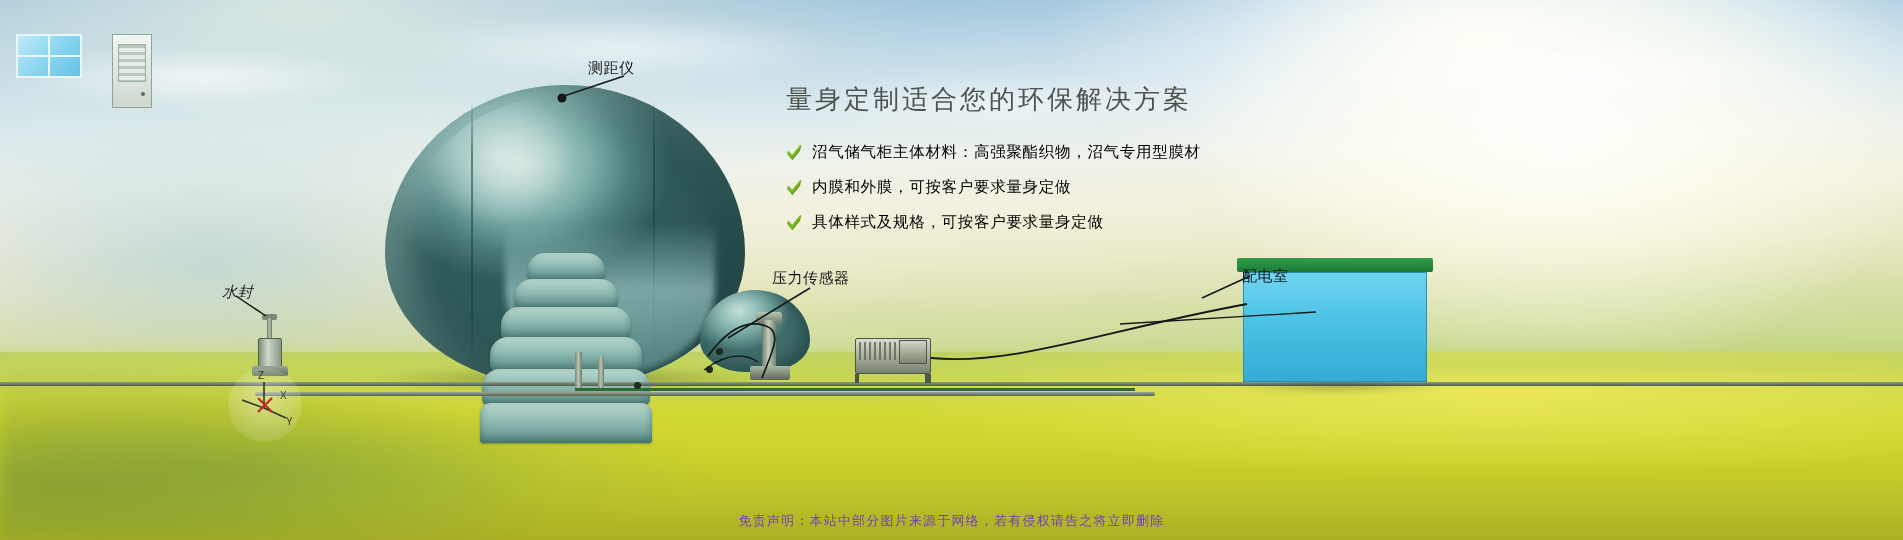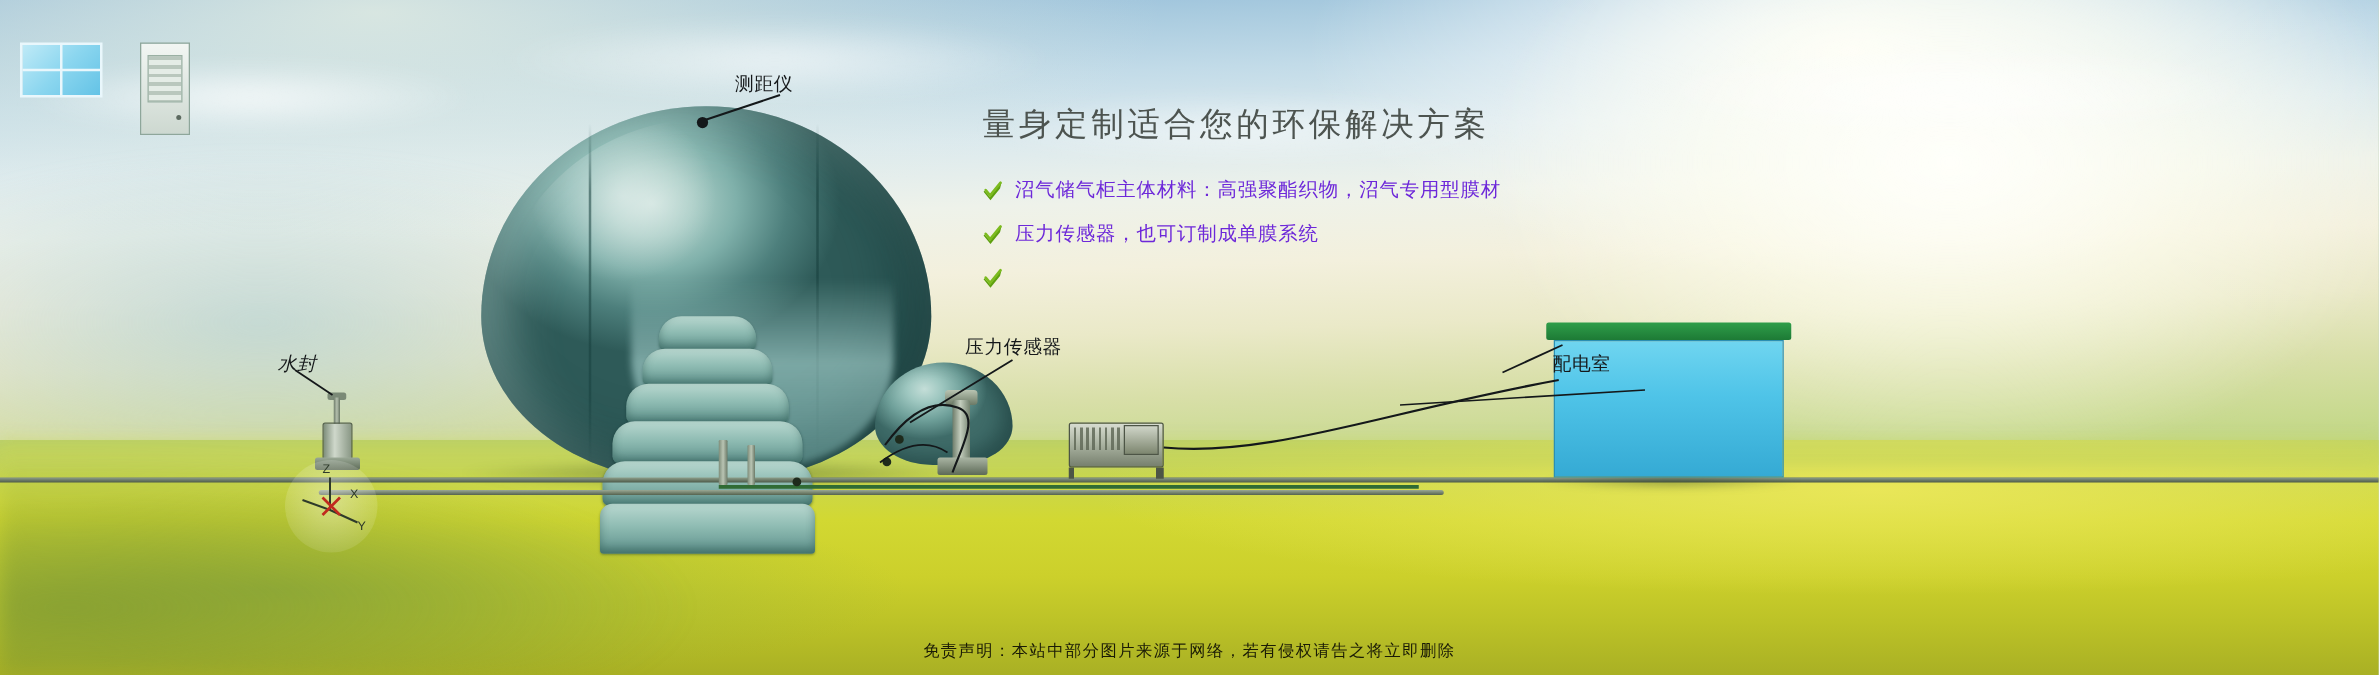--- a/index.html
+++ b/index.html
@@ -274,27 +274,27 @@
   .copy-title {
     font-size:40px; color:#10161b; font-weight:bold; letter-spacing:2px;
     white-space:nowrap; line-height:1.18; text-shadow:0 1px 0 rgba(255,255,255,.35);
   }
   .bullets { margin-top:20px; }
   .bullet {
     display:flex; align-items:center; gap:9px; height:31px; margin-bottom:4px;
   }
   .check-ico { width:17px; height:17px; flex:0 0 17px; display:block; }
   .bullet-text {
-    font-size:15.5px; color:#6d28d9; letter-spacing:.7px; white-space:nowrap;
+    font-size:15.5px; color:#000000; letter-spacing:.7px; white-space:nowrap;
   }
 
   
   .disclaimer {
     position:absolute; left:0; top:512px; width:1903px; text-align:center;
-    font-size:13px; color:#000000; letter-spacing:1.2px; opacity:.85;
+    font-size:13px; color:#6d28d9; letter-spacing:1.2px; opacity:.85;
   }
 </style>
 </head>
 <body>
 
 <div id="scene">
 
   <div class="sky"></div>
   <div class="sun-glow"></div>
   <div class="cloud-band"></div>
@@ -383,21 +383,21 @@
   <svg class="cable" style="left:925px; top:296px; width:330px; height:92px;">
     <path d="M6 62 C 90 70, 180 34, 322 8" stroke="#14181a" stroke-width="1.8" fill="none"></path>
   </svg>
   <svg class="cable" style="left:1120px; top:300px; width:200px; height:30px;">
     <path d="M0 24 L196 12" stroke="#14181a" stroke-width="1.3" fill="none"></path>
   </svg>
 
   <div class="label" style="left:588px;  top:60px;">测距仪</div>
   <div class="label" style="left:222px;  top:284px;font-style:italic;">水封</div>
   <div class="label" style="left:772px;  top:270px;">压力传感器</div>
-  <div class="label" style="left:1242px; top:284px;">配电室</div>
+  <div class="label" style="left:1242px; top:268px;">配电室</div>
 
   <div class="gizmo">
     <div class="gizmo-disc"></div>
     <svg width="74" height="74" style="position:absolute;left:0;top:0;">
       <path d="M36 40 L36 14" stroke="#2e3a2a" stroke-width="1.6" fill="none"></path>
       <path d="M36 40 L58 50" stroke="#2e3a2a" stroke-width="1.6" fill="none"></path>
       <path d="M36 40 L14 32" stroke="#2e3a2a" stroke-width="1.6" fill="none"></path>
       <path d="M30 30 L44 44 M44 30 L30 44" stroke="#c02a1e" stroke-width="2.2" fill="none"></path>
     </svg>
     <div style="position:absolute;left:30px;top:2px;font-size:10px;color:#2e3a2a;">Z</div>
@@ -416,28 +416,29 @@
           <path d="M3 9.5 L7.2 14.5 L17 2.5" stroke="#7cbb1f" stroke-width="2.4" fill="none" stroke-linecap="round"></path>
         </svg>
         <span class="bullet-text">沼气储气柜主体材料：高强聚酯织物，沼气专用型膜材</span>
       </div>
 
       <div class="bullet">
         <svg class="check-ico" viewBox="0 0 20 20">
           <path d="M2 10 L7 16 L18 2 L16.5 8 L7.5 19 L1 11 Z" fill="#5fa010"></path>
           <path d="M3 9.5 L7.2 14.5 L17 2.5" stroke="#7cbb1f" stroke-width="2.4" fill="none" stroke-linecap="round"></path>
         </svg>
-        <span class="bullet-text">压力传感器，也可订制成单膜系统</span>
+        <span class="bullet-text">内膜和外膜，可按客户要求量身定做</span>
       </div>
 
       <div class="bullet">
         <svg class="check-ico" viewBox="0 0 20 20">
           <path d="M2 10 L7 16 L18 2 L16.5 8 L7.5 19 L1 11 Z" fill="#5fa010"></path>
           <path d="M3 9.5 L7.2 14.5 L17 2.5" stroke="#7cbb1f" stroke-width="2.4" fill="none" stroke-linecap="round"></path>
         </svg>
+        <span class="bullet-text">具体样式及规格，可按客户要求量身定做</span>
       </div>
 
     </div>
   </div>
 
   <div class="disclaimer">免责声明：本站中部分图片来源于网络，若有侵权请告之将立即删除</div>
 
 </div>
 
 </body></html>

